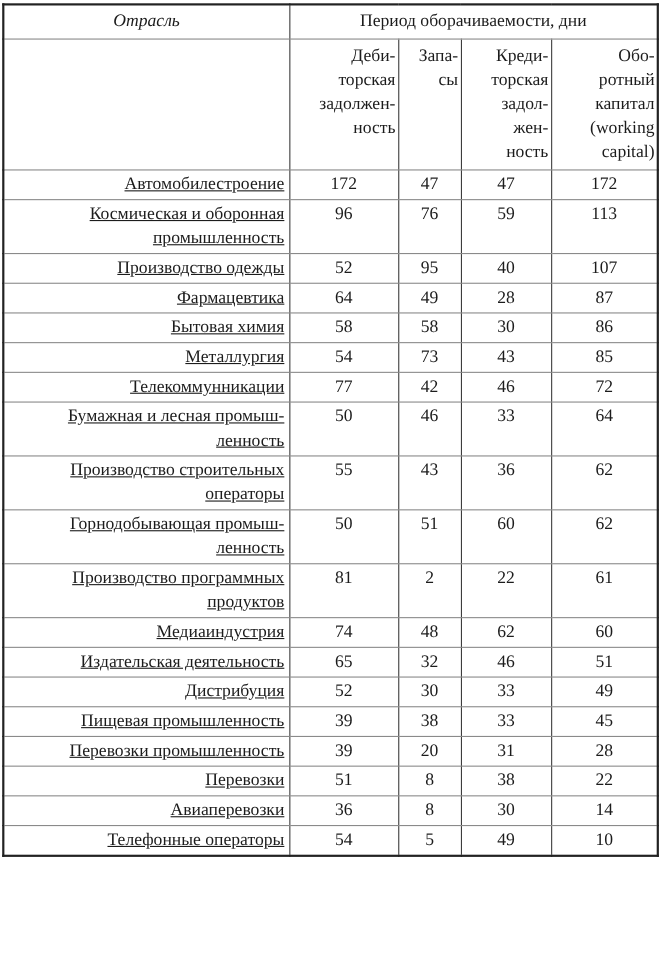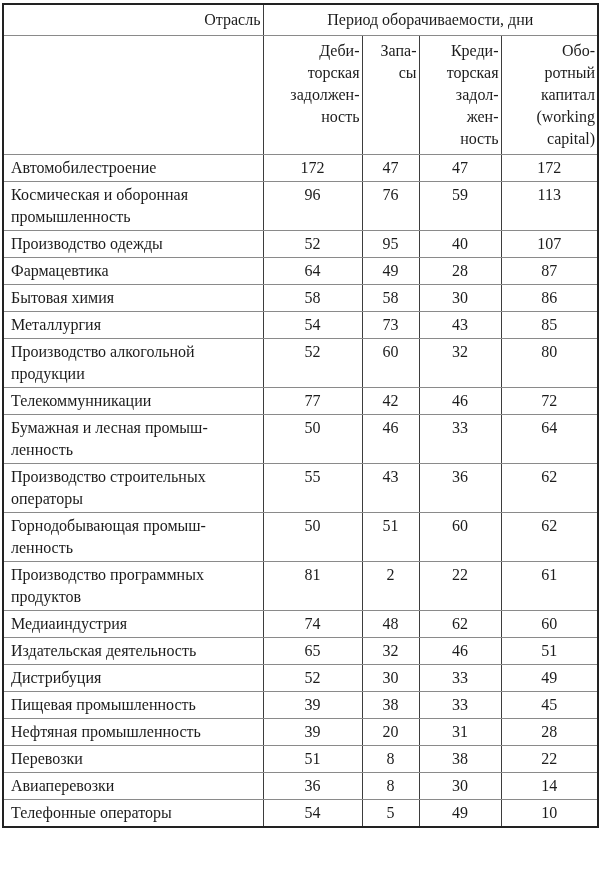--- a/index.html
+++ b/index.html
@@ -30,45 +30,47 @@
   table.turnover-table th,
   table.turnover-table td {
     border-top: 1px solid #8a8a8a;
     border-bottom: 1px solid #8a8a8a;
     border-left: 1px solid #3d3d3d;
     border-right: 1px solid #3d3d3d;
     font-weight: normal;
     line-height: 22px;
   }
   th.corner {
-    text-align: right;
+    text-align: center;
     vertical-align: middle;
     height: 28px;
     padding: 1px 2px;
+    font-style: italic;
   }
   th.group {
     text-align: center;
     vertical-align: middle;
     height: 28px;
     padding: 1px 2px;
   }
   th.sub {
     text-align: right;
     vertical-align: top;
     white-space: pre-line;
     padding: 4px 2px;
   }
   th.corner-empty {
     padding: 0;
   }
   td.industry {
-    text-align: left;
+    text-align: right;
     vertical-align: top;
     white-space: pre-line;
     padding: 2px 4px 2px 7px;
+    text-decoration: underline;
   }
   td.num {
     text-align: center;
     vertical-align: top;
     padding: 2px 2px;
   }
 </style>
 </head>
 <body>
 
@@ -144,28 +146,20 @@
           <td class="num">86</td>
         </tr>
         <tr>
           <td class="industry">Металлургия</td>
           <td class="num">54</td>
           <td class="num">73</td>
           <td class="num">43</td>
           <td class="num">85</td>
         </tr>
         <tr>
-          <td class="industry">Производство алкогольной
-продукции</td>
-          <td class="num">52</td>
-          <td class="num">60</td>
-          <td class="num">32</td>
-          <td class="num">80</td>
-        </tr>
-        <tr>
           <td class="industry">Телекоммунникации</td>
           <td class="num">77</td>
           <td class="num">42</td>
           <td class="num">46</td>
           <td class="num">72</td>
         </tr>
         <tr>
           <td class="industry">Бумажная и лесная промыш-
 ленность</td>
           <td class="num">50</td>
@@ -219,21 +213,21 @@
           <td class="num">49</td>
         </tr>
         <tr>
           <td class="industry">Пищевая промышленность</td>
           <td class="num">39</td>
           <td class="num">38</td>
           <td class="num">33</td>
           <td class="num">45</td>
         </tr>
         <tr>
-          <td class="industry">Нефтяная промышленность</td>
+          <td class="industry">Перевозки промышленность</td>
           <td class="num">39</td>
           <td class="num">20</td>
           <td class="num">31</td>
           <td class="num">28</td>
         </tr>
         <tr>
           <td class="industry">Перевозки</td>
           <td class="num">51</td>
           <td class="num">8</td>
           <td class="num">38</td>

